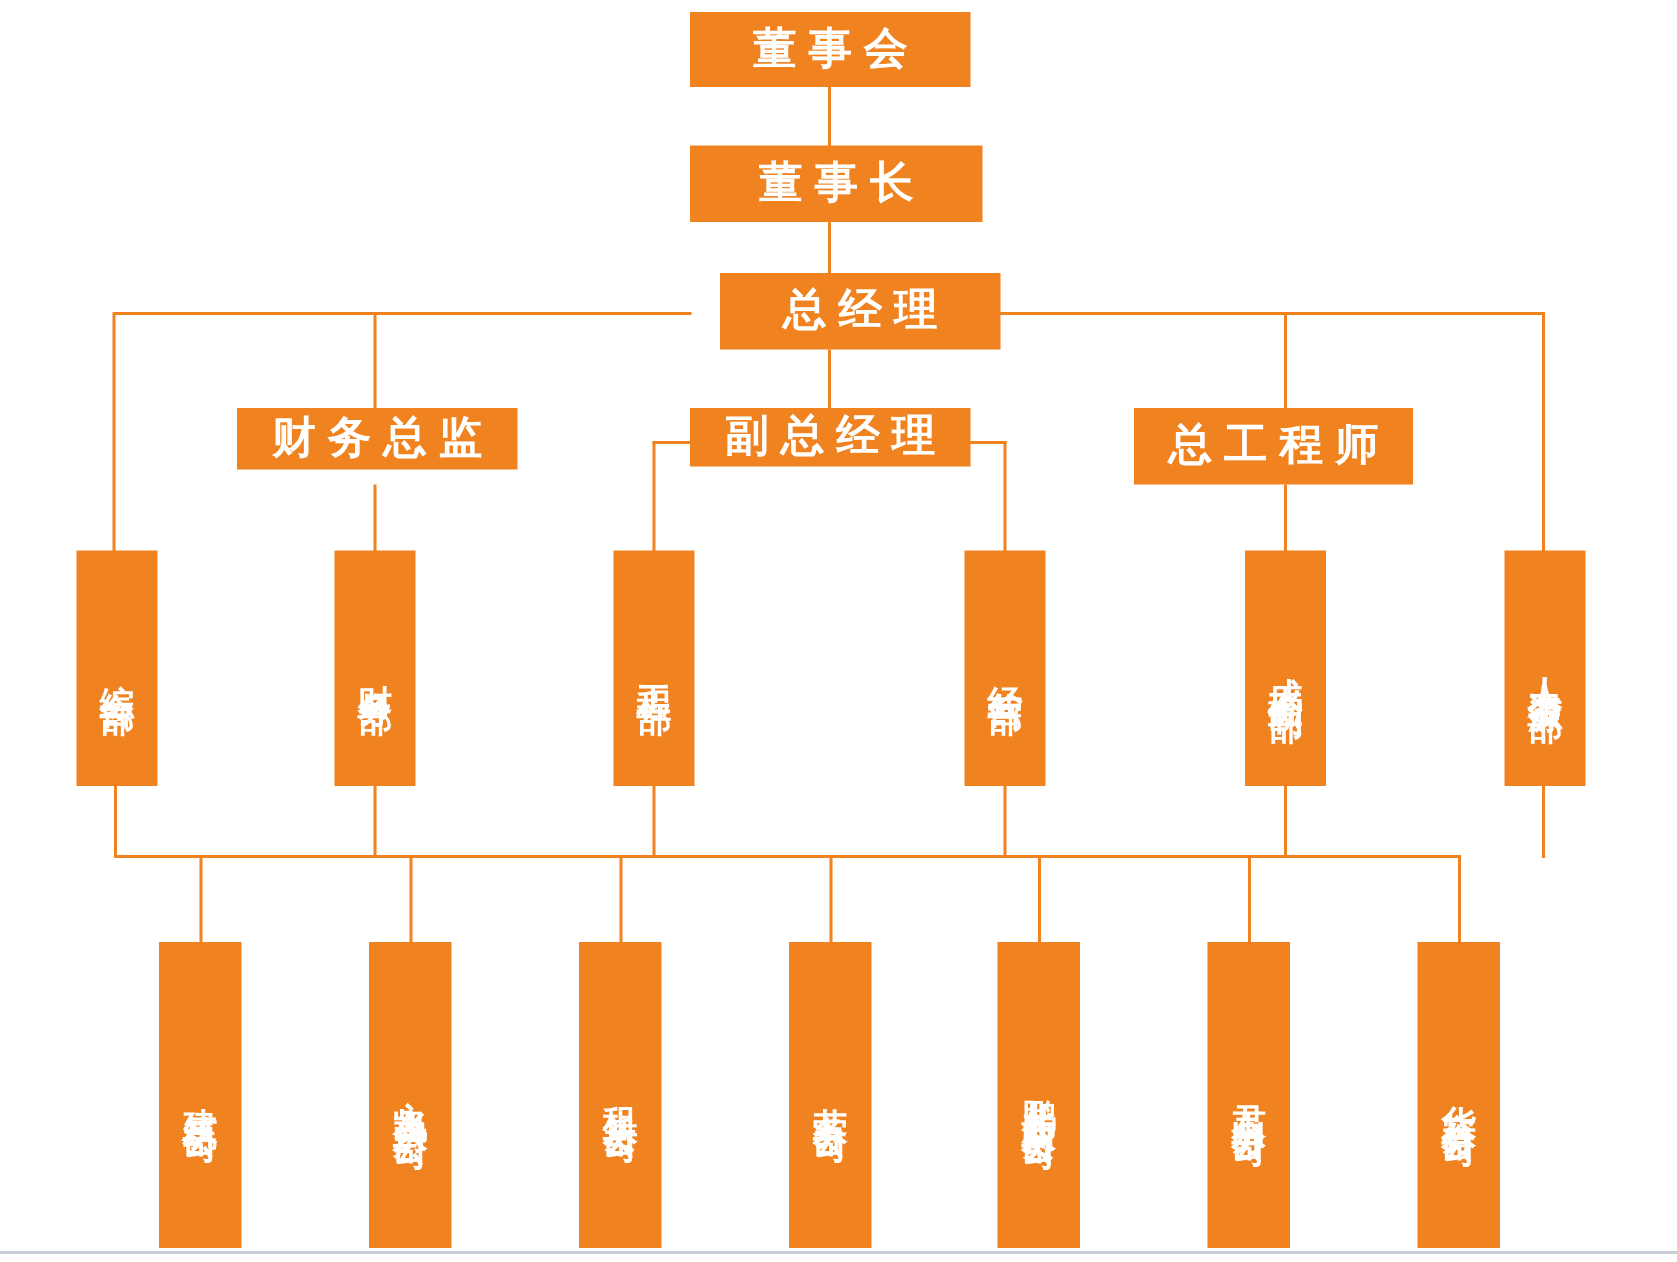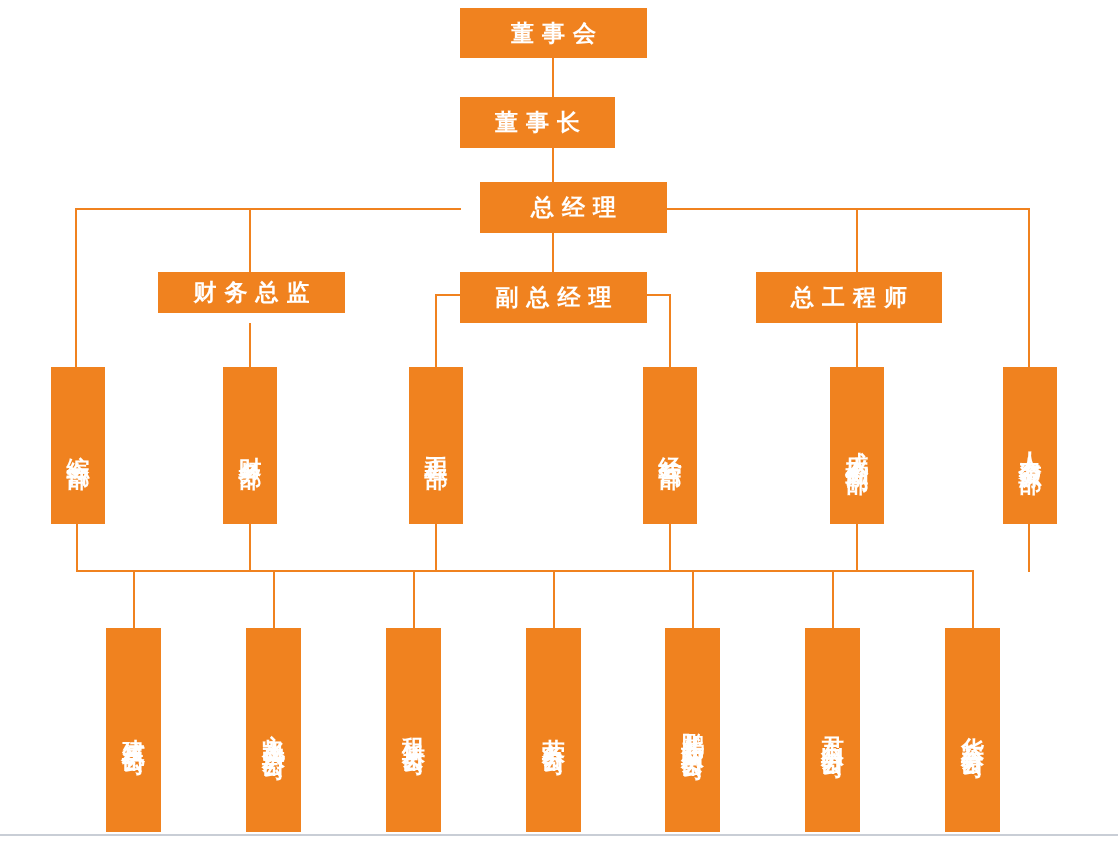--- a/index.html
+++ b/index.html
@@ -25,21 +25,21 @@
     position: absolute;
     background: #F0821F;
     display: flex;
     align-items: center;
     justify-content: center;
     box-sizing: border-box;
     z-index: 2;
   }
   .hlabel {
     color: #ffffff;
-    font-size: 23px;
+    font-size: 29px;
     font-weight: 600;
     letter-spacing: 8px;
     margin-right: -8px;
     line-height: 1;
     white-space: nowrap;
   }
   .vlabel {
     color: #ffffff;
     font-size: 23px;
     font-weight: 600;
@@ -92,31 +92,31 @@
   <div class="ln" style="left:273px;top:570px;width:2px;height:58px"></div>
   <div class="ln" style="left:413px;top:570px;width:2px;height:58px"></div>
   <div class="ln" style="left:553px;top:570px;width:2px;height:58px"></div>
   <div class="ln" style="left:692px;top:570px;width:2px;height:58px"></div>
   <div class="ln" style="left:832px;top:570px;width:2px;height:58px"></div>
   <div class="ln" style="left:972px;top:570px;width:2px;height:58px"></div>
 
   <div class="box" style="left:460px;top:8px;width:187px;height:50px">
     <span class="hlabel">董事会</span>
   </div>
-  <div class="box" style="left:460px;top:97px;width:155px;height:51px">
+  <div class="box" style="left:460px;top:97px;width:195px;height:51px">
     <span class="hlabel">董事长</span>
   </div>
   <div class="box" style="left:480px;top:182px;width:187px;height:51px">
     <span class="hlabel">总经理</span>
   </div>
 
   <div class="box" style="left:158px;top:272px;width:187px;height:41px">
     <span class="hlabel">财务总监</span>
   </div>
-  <div class="box" style="left:460px;top:272px;width:187px;height:51px">
+  <div class="box" style="left:460px;top:272px;width:187px;height:39px">
     <span class="hlabel">副总经理</span>
   </div>
   <div class="box" style="left:756px;top:272px;width:186px;height:51px">
     <span class="hlabel">总工程师</span>
   </div>
 
   <div class="box" style="left:51px;top:367px;width:54px;height:157px">
     <span class="vlabel">综合部</span>
   </div>
   <div class="box" style="left:223px;top:367px;width:54px;height:157px">

